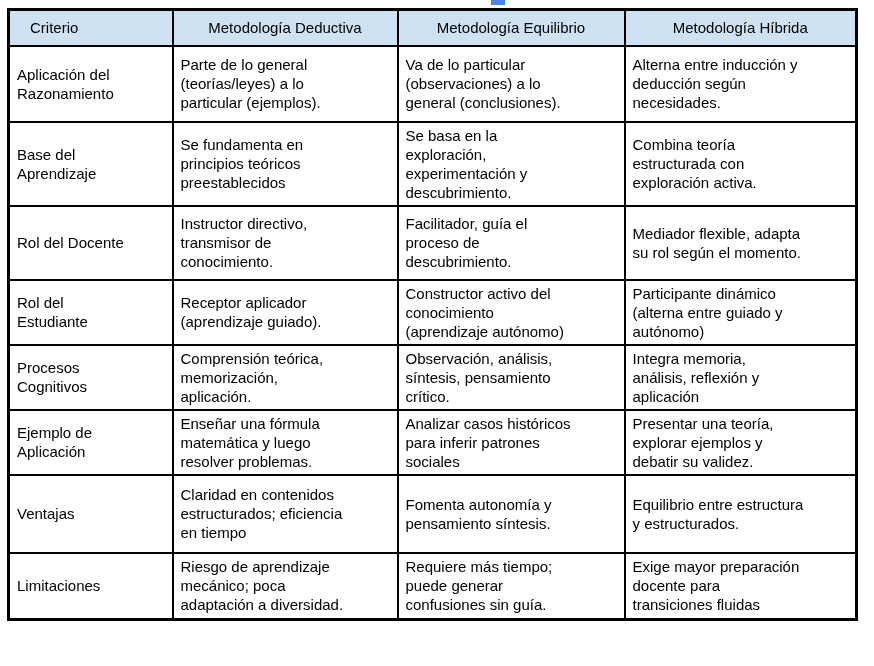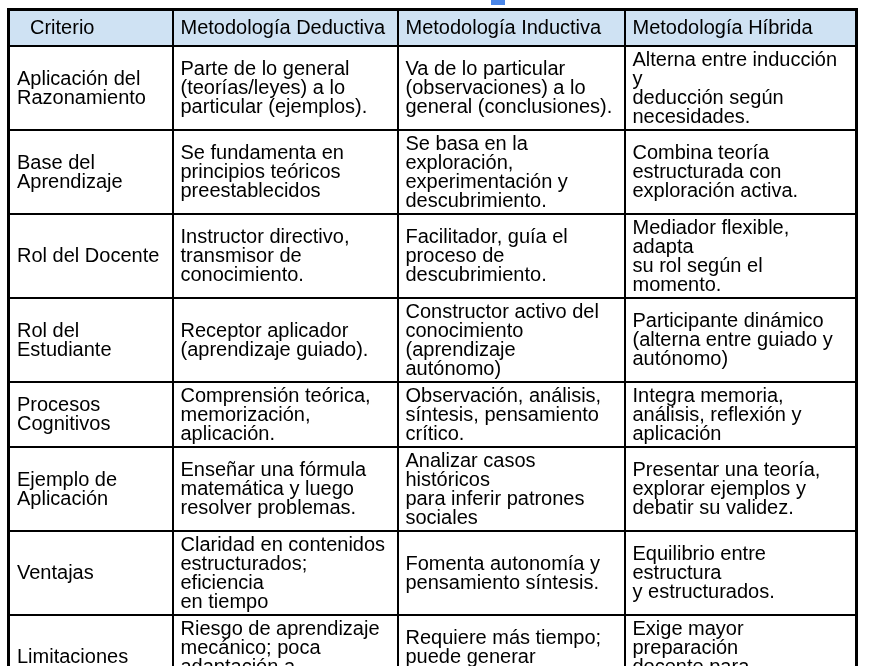--- a/index.html
+++ b/index.html
@@ -30,29 +30,30 @@
     width:848px;
     border-collapse:collapse;
     table-layout:fixed;
     border:3px solid var(--border);
   }
   th,td{
     border:2px solid var(--border);
     vertical-align:middle;
     text-align:left;
     padding:3px 7px;
-    font-size:20px;
+    font-size:15px;
     line-height:19px;
     font-weight:400;
     white-space:pre-line;
     color:var(--text);
     overflow:hidden;
   }
   thead th{
     background:var(--header-bg);
+    text-align:center;
     height:36px;
     white-space:nowrap;
   }
   thead th.col-criterio{
     text-align:left;
     padding-left:20px;
   }
   tbody th{font-weight:400;}
   tbody tr:nth-child(1){height:76px;}
   tbody tr:nth-child(2){height:84px;}
@@ -74,21 +75,21 @@
     <colgroup>
       <col style="width:164px">
       <col style="width:225px">
       <col style="width:227px">
       <col style="width:232px">
     </colgroup>
     <thead>
       <tr>
         <th class="col-criterio">Criterio</th>
         <th>Metodología Deductiva</th>
-        <th>Metodología Inductiva</th>
+        <th>Metodología Equilibrio</th>
         <th>Metodología Híbrida</th>
       </tr>
     </thead>
     <tbody>
       <tr>
         <th>Aplicación del
 Razonamiento</th>
         <td>Parte de lo general
 (teorías/leyes) a lo
 particular (ejemplos).</td>

